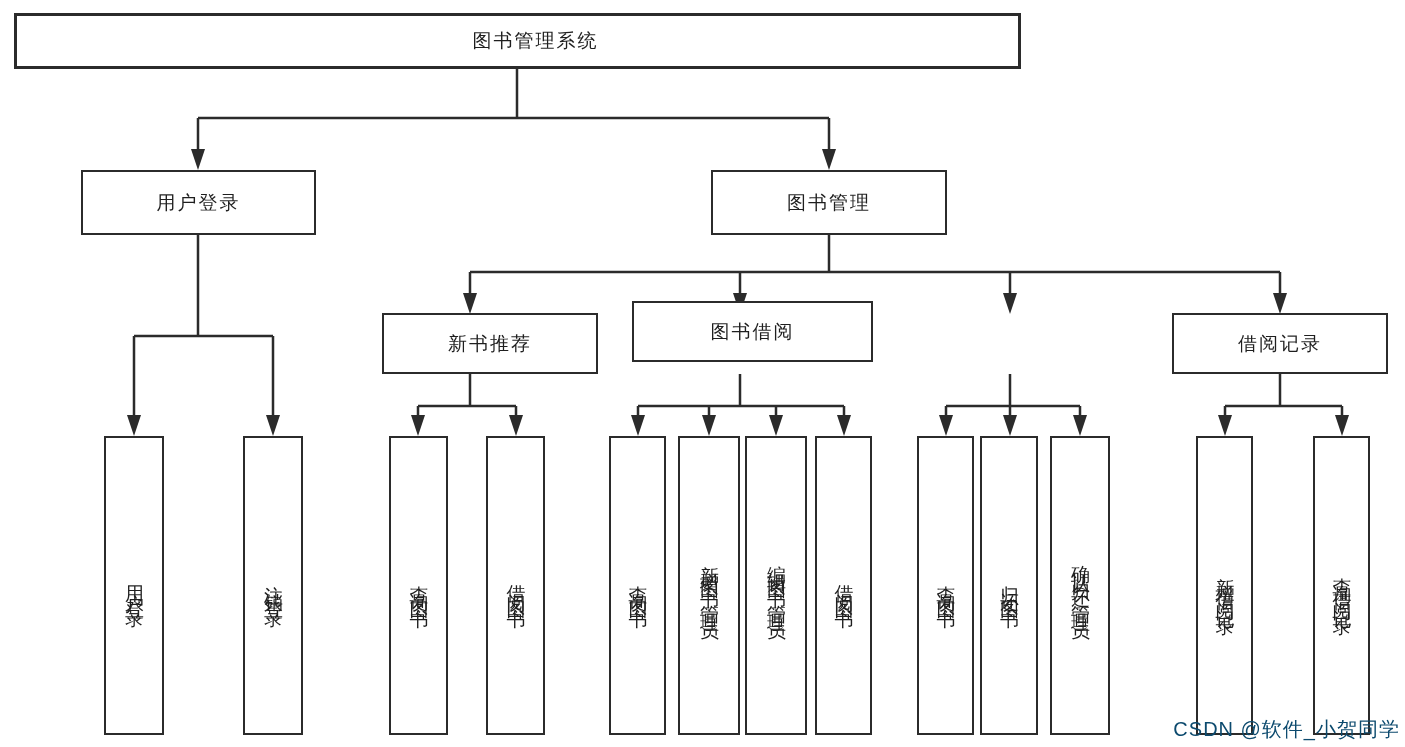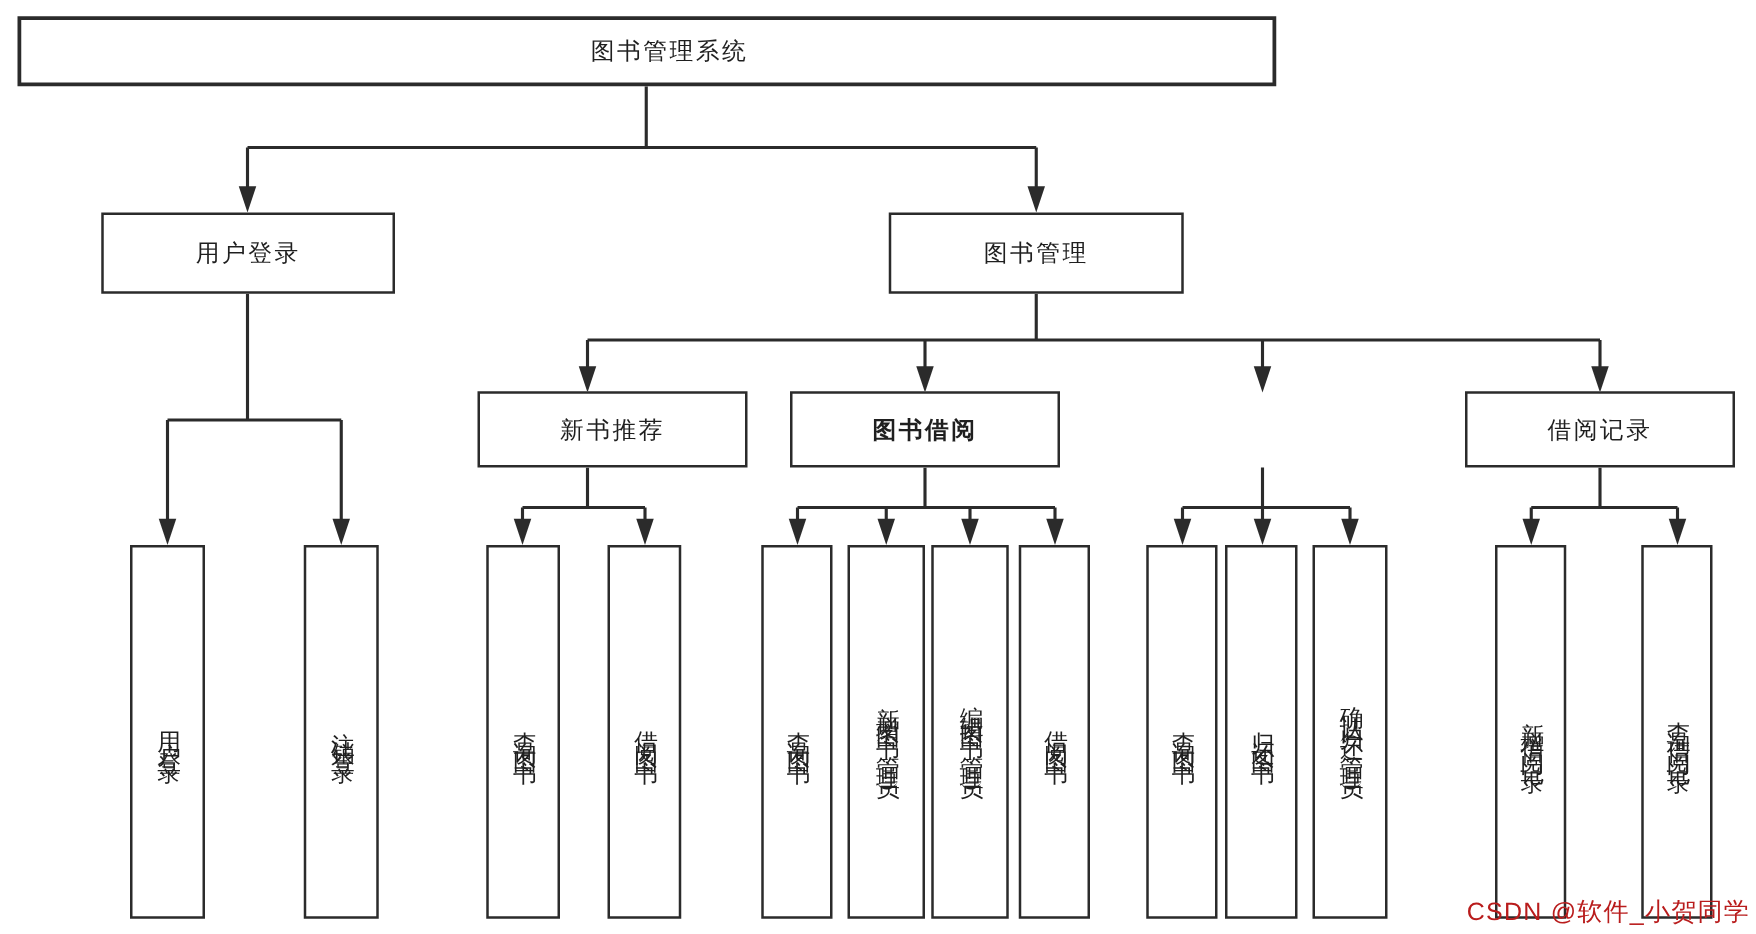--- a/index.html
+++ b/index.html
@@ -31,21 +31,21 @@
     letter-spacing:8px;
     line-height:1.2;
     white-space:nowrap;
   }
 
   
   #n-root {left:14px;  top:13px;  width:1007px;height:56px;border-width:3px;padding-left:36px;}
   #n-user {left:81px;  top:170px; width:235px; height:65px;}
   #n-book {left:711px; top:170px; width:236px; height:65px;}
   #n-l3-0 {left:362px; top:313px; width:216px; height:61px;margin-left:20px;}
-  #n-l3-1 {left:632px; top:313px; width:216px; height:61px;font-weight:bold;}
+  #n-l3-1 {left:632px; top:301px; width:241px; height:61px;}
   #n-l3-2 {left:902px; top:313px; width:216px; height:61px;}
   #n-l3-3 {left:1172px;top:313px; width:216px; height:61px;}
 
   .leaf{top:436px;height:299px;}
   #lf-a0{left:104px; width:60px;}
   #lf-a1{left:243px; width:60px;}
   #lf-b0{left:389px; width:59px;}
   #lf-b1{left:486px; width:59px;}
   #lf-c0{left:609px; width:57px;}
   #lf-c1{left:678px; width:62px;}
@@ -55,21 +55,21 @@
   #lf-d1{left:980px; width:58px;}
   #lf-d2{left:1050px;width:60px;}
   #lf-e0{left:1196px;width:57px;}
   #lf-e1{left:1313px;width:57px;}
 
   .watermark{
     position:absolute;
     right:5px;bottom:4px;
     font-size:20px;
     letter-spacing:1px;
-    color:#b91c1c;
+    color:#0c4a6e;
     z-index:5;
     white-space:nowrap;
   }
 </style>
 </head>
 <body>
 
 <div class="canvas">
 
   <svg class="connectors" width="1405" height="747" viewBox="0 0 1405 747">

